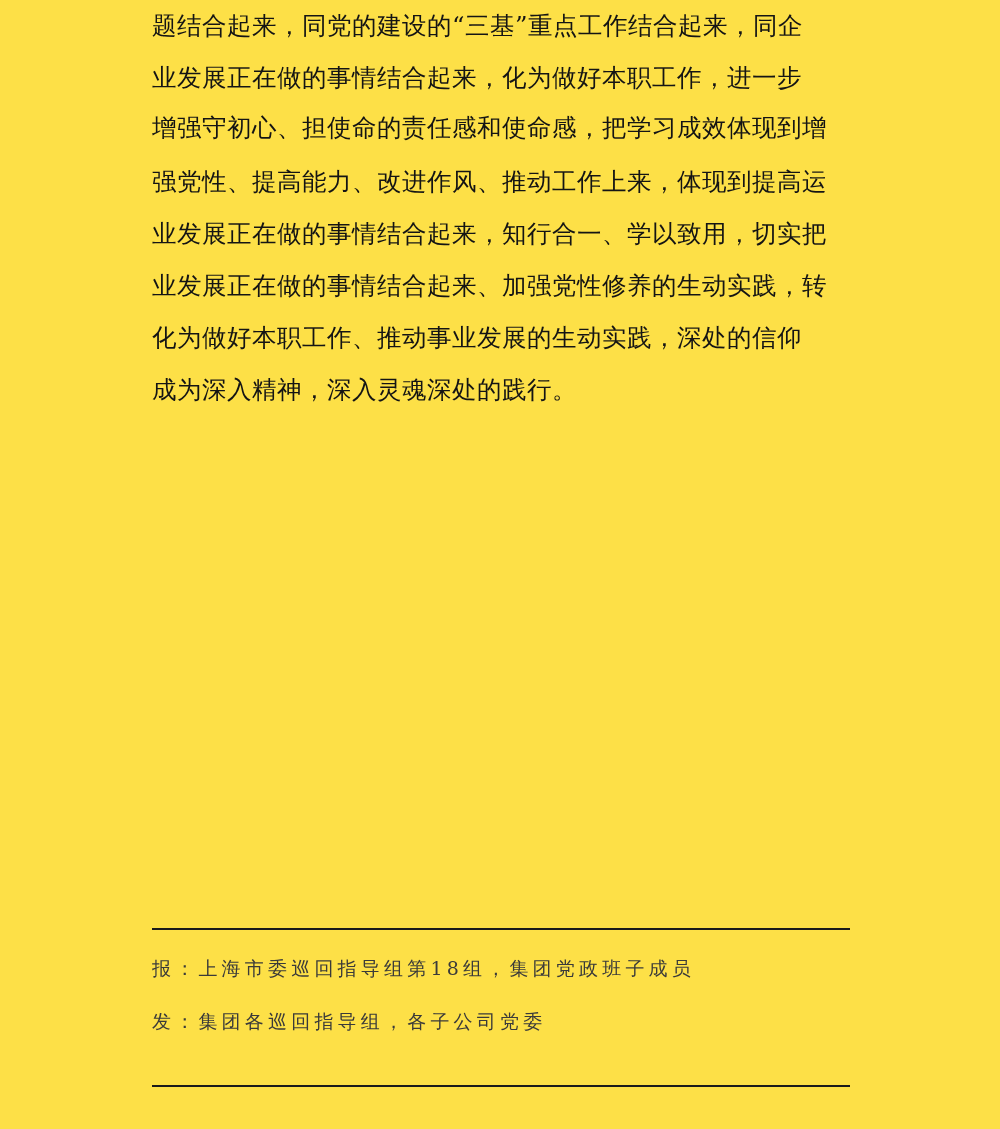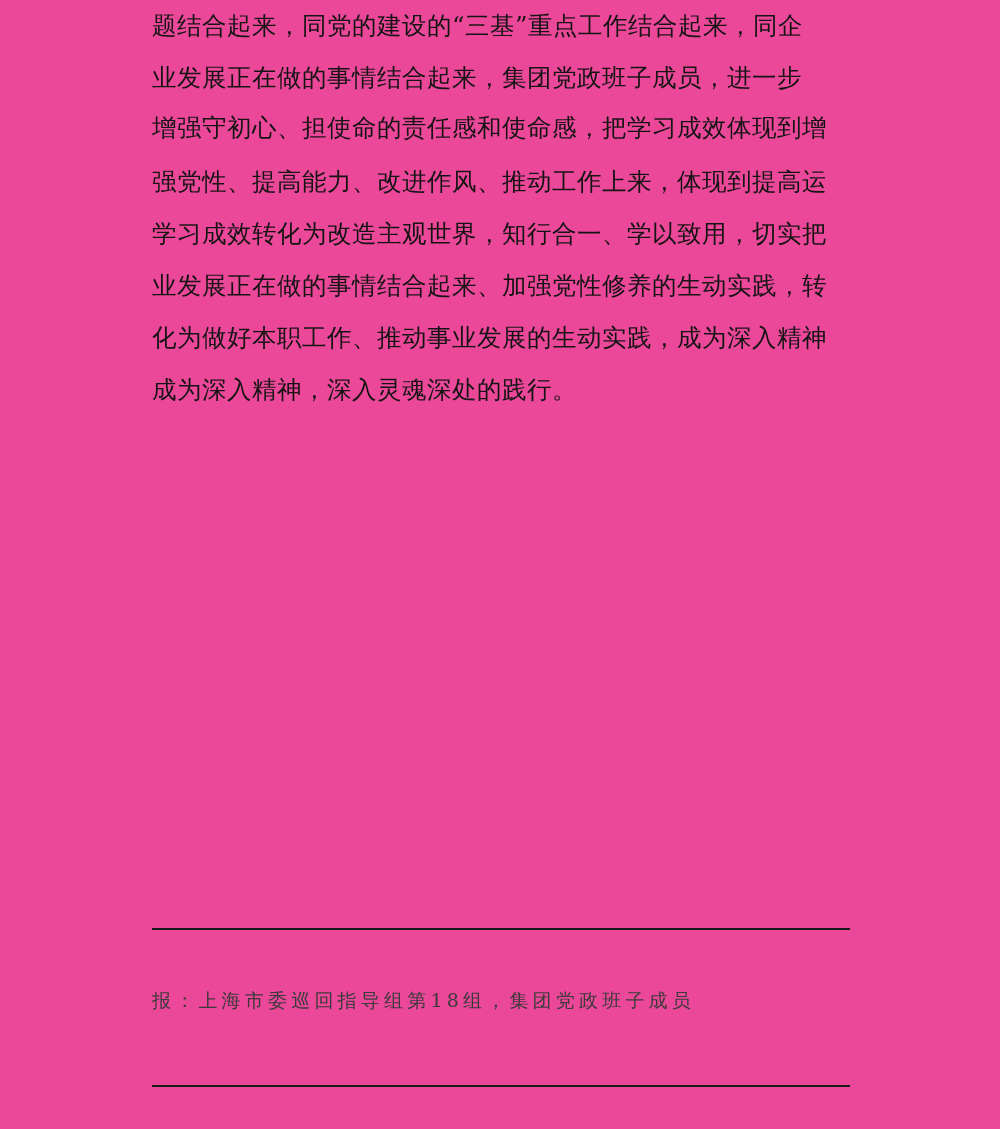--- a/index.html
+++ b/index.html
@@ -13,21 +13,21 @@
       position: relative;
       overflow: hidden;
       font-family: "DejaVu Serif", "Liberation Serif", serif;
       color: #111111;
     }
     .page {
       position: absolute;
       left: 0; top: 0;
       width: 1000px;
       height: 1129px;
-      background: #ec4899;
+      background: #fde047;
     }
     .body-text {
       position: absolute;
       left: 152px;
       top: 0px;
       width: 700px;
     }
     .line {
       position: absolute;
       left: 0;
@@ -55,28 +55,29 @@
       color: #3a3a3a;
     }
   </style>
 </head>
 <body>
 
 <div class="page">
 
   <div class="body-text">
     <div class="line" style="top:0px;">题结合起来，同党的建设的“三基”重点工作结合起来，同企</div>
-    <div class="line" style="top:52px;">业发展正在做的事情结合起来，集团党政班子成员，进一步</div>
+    <div class="line" style="top:52px;">业发展正在做的事情结合起来，化为做好本职工作，进一步</div>
     <div class="line" style="top:104px;font-family:Liberation Mono, monospace;">增强守初心、担使命的责任感和使命感，把学习成效体现到增</div>
     <div class="line" style="top:156px;">强党性、提高能力、改进作风、推动工作上来，体现到提高运</div>
-    <div class="line" style="top:208px;">学习成效转化为改造主观世界，知行合一、学以致用，切实把</div>
+    <div class="line" style="top:208px;">业发展正在做的事情结合起来，知行合一、学以致用，切实把</div>
     <div class="line" style="top:260px;">业发展正在做的事情结合起来、加强党性修养的生动实践，转</div>
-    <div class="line" style="top:312px;">化为做好本职工作、推动事业发展的生动实践，成为深入精神</div>
+    <div class="line" style="top:312px;">化为做好本职工作、推动事业发展的生动实践，深处的信仰</div>
     <div class="line" style="top:364px;">成为深入精神，深入灵魂深处的践行。</div>
   </div>
 
   <div class="rule" style="top:928px;"></div>
 
-  <div class="cc-line" style="top:953px;margin-top:32px;">报：上海市委巡回指导组第18组，集团党政班子成员</div>
+  <div class="cc-line" style="top:953px;">报：上海市委巡回指导组第18组，集团党政班子成员</div>
+  <div class="cc-line" style="top:1006px;">发：集团各巡回指导组，各子公司党委</div>
 
   <div class="rule" style="top:1085px;"></div>
 
 </div>
 
 </body></html>

